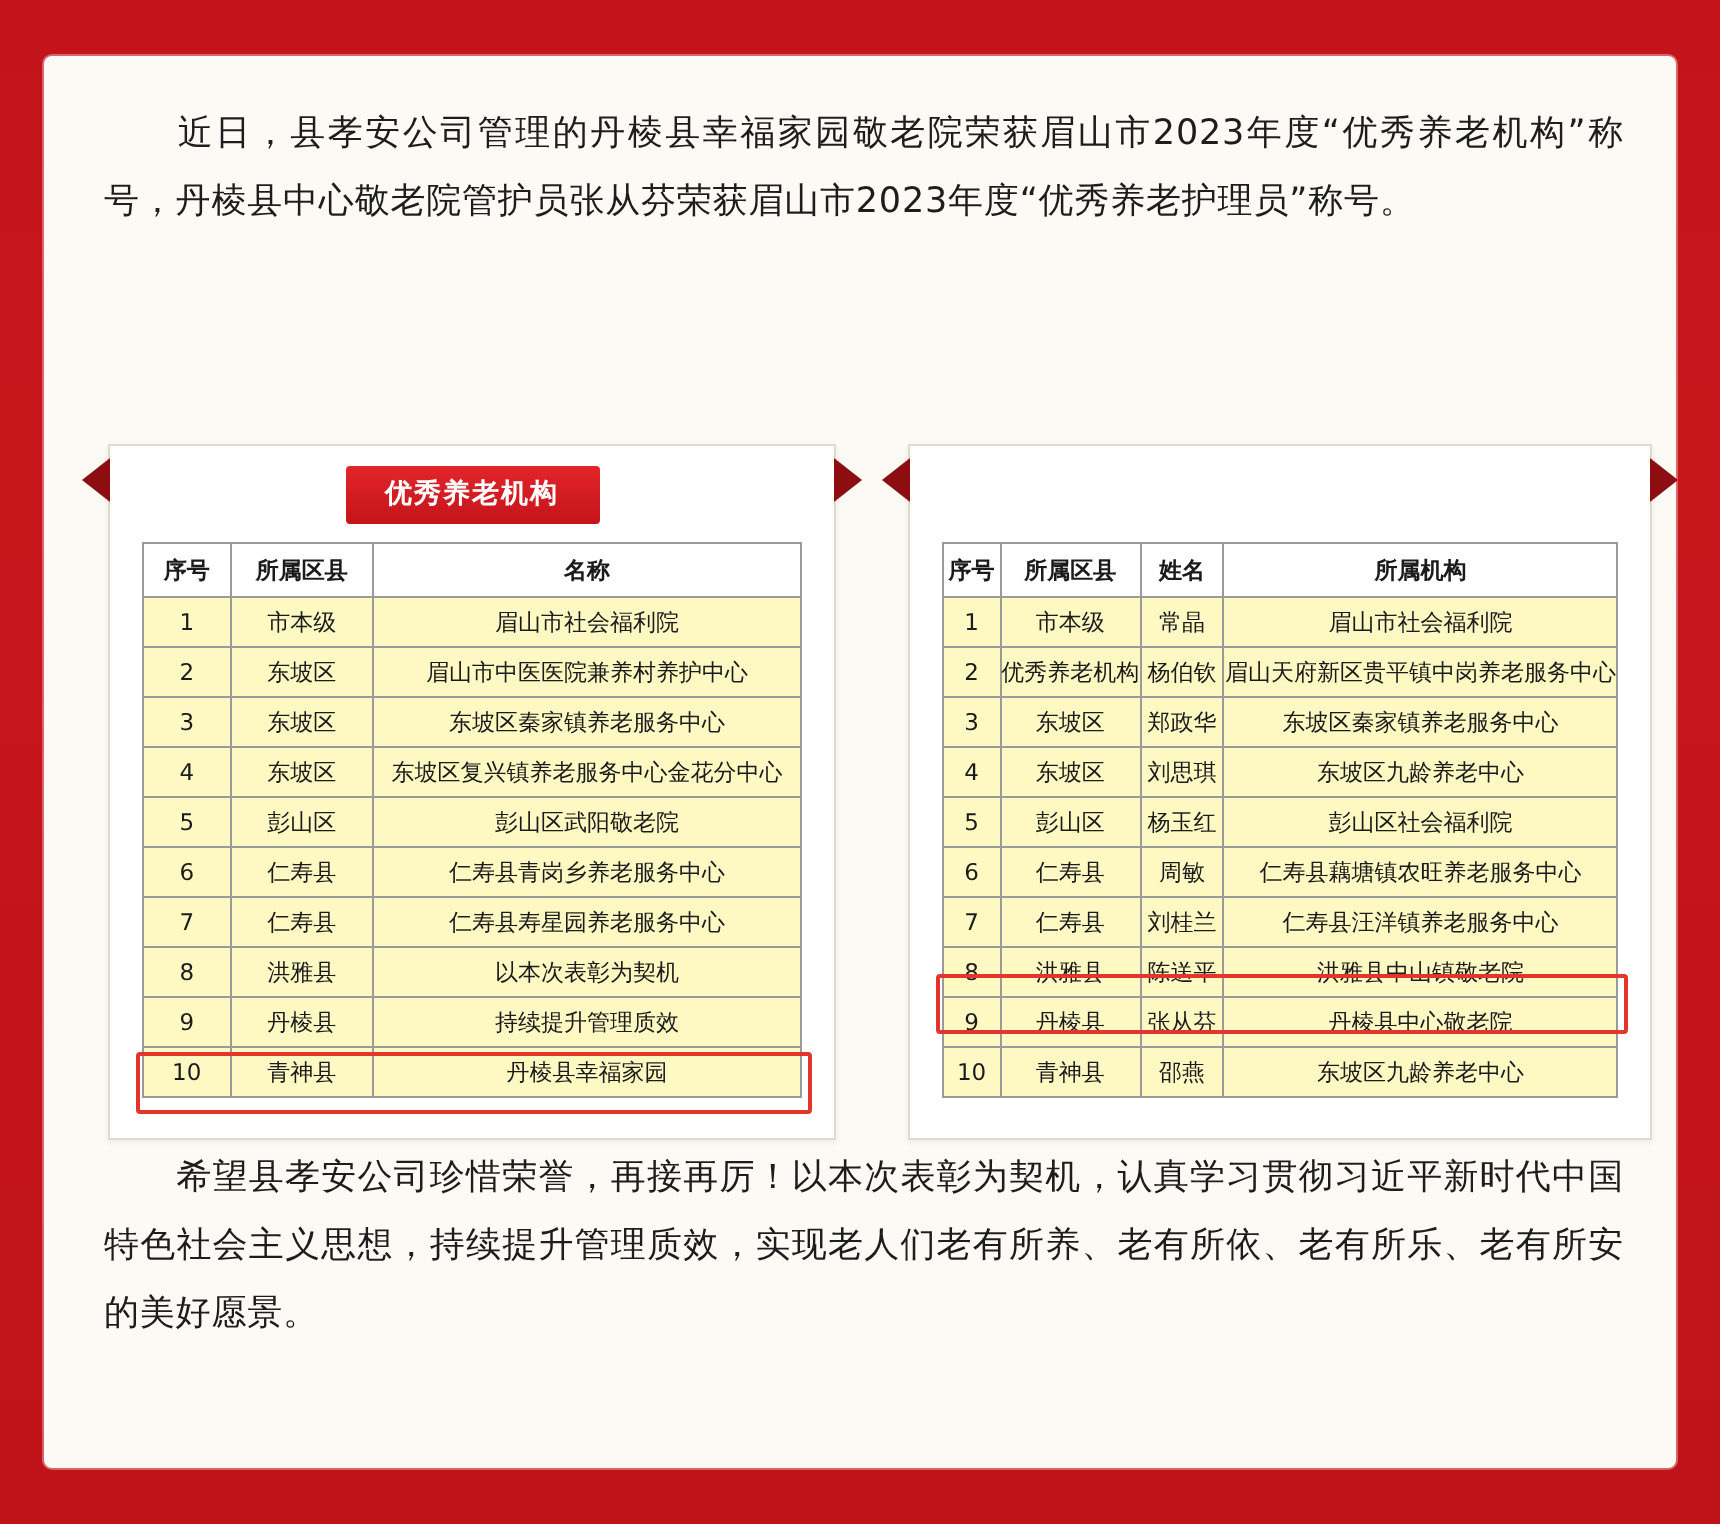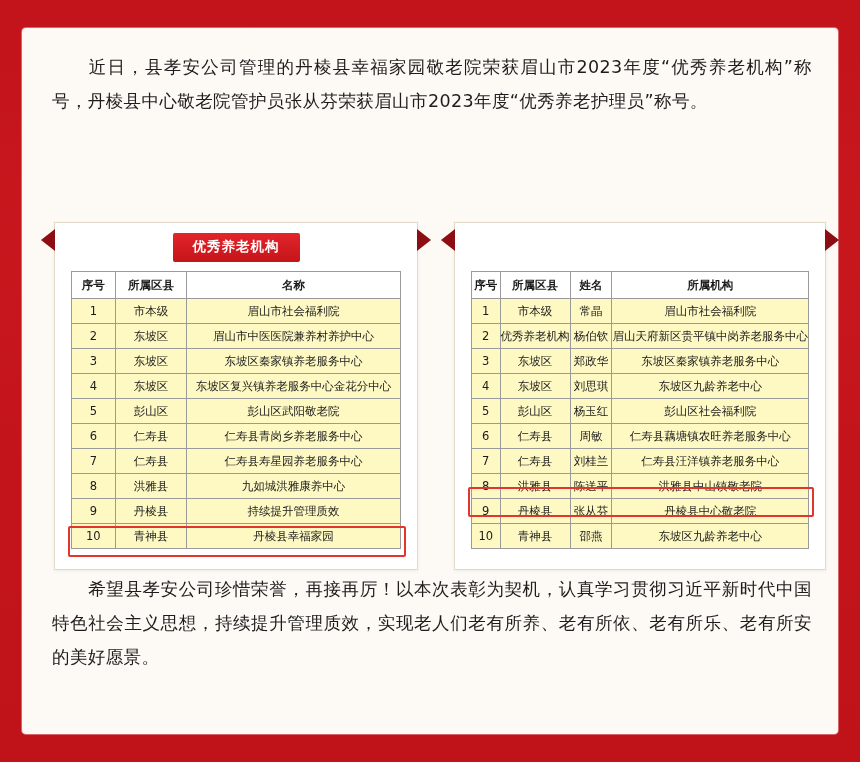--- a/index.html
+++ b/index.html
@@ -220,21 +220,21 @@
             <td>仁寿县青岗乡养老服务中心</td>
           </tr>
           <tr>
             <td>7</td>
             <td>仁寿县</td>
             <td>仁寿县寿星园养老服务中心</td>
           </tr>
           <tr>
             <td>8</td>
             <td>洪雅县</td>
-            <td>九如城洪雅康养中心</td>
+            <td>以本次表彰为契机</td>
           </tr>
           <tr>
             <td>9</td>
             <td>丹棱县</td>
             <td>持续提升管理质效</td>
           </tr>
           <tr>
             <td>10</td>
             <td>青神县</td>
             <td>丹棱县幸福家园</td>

